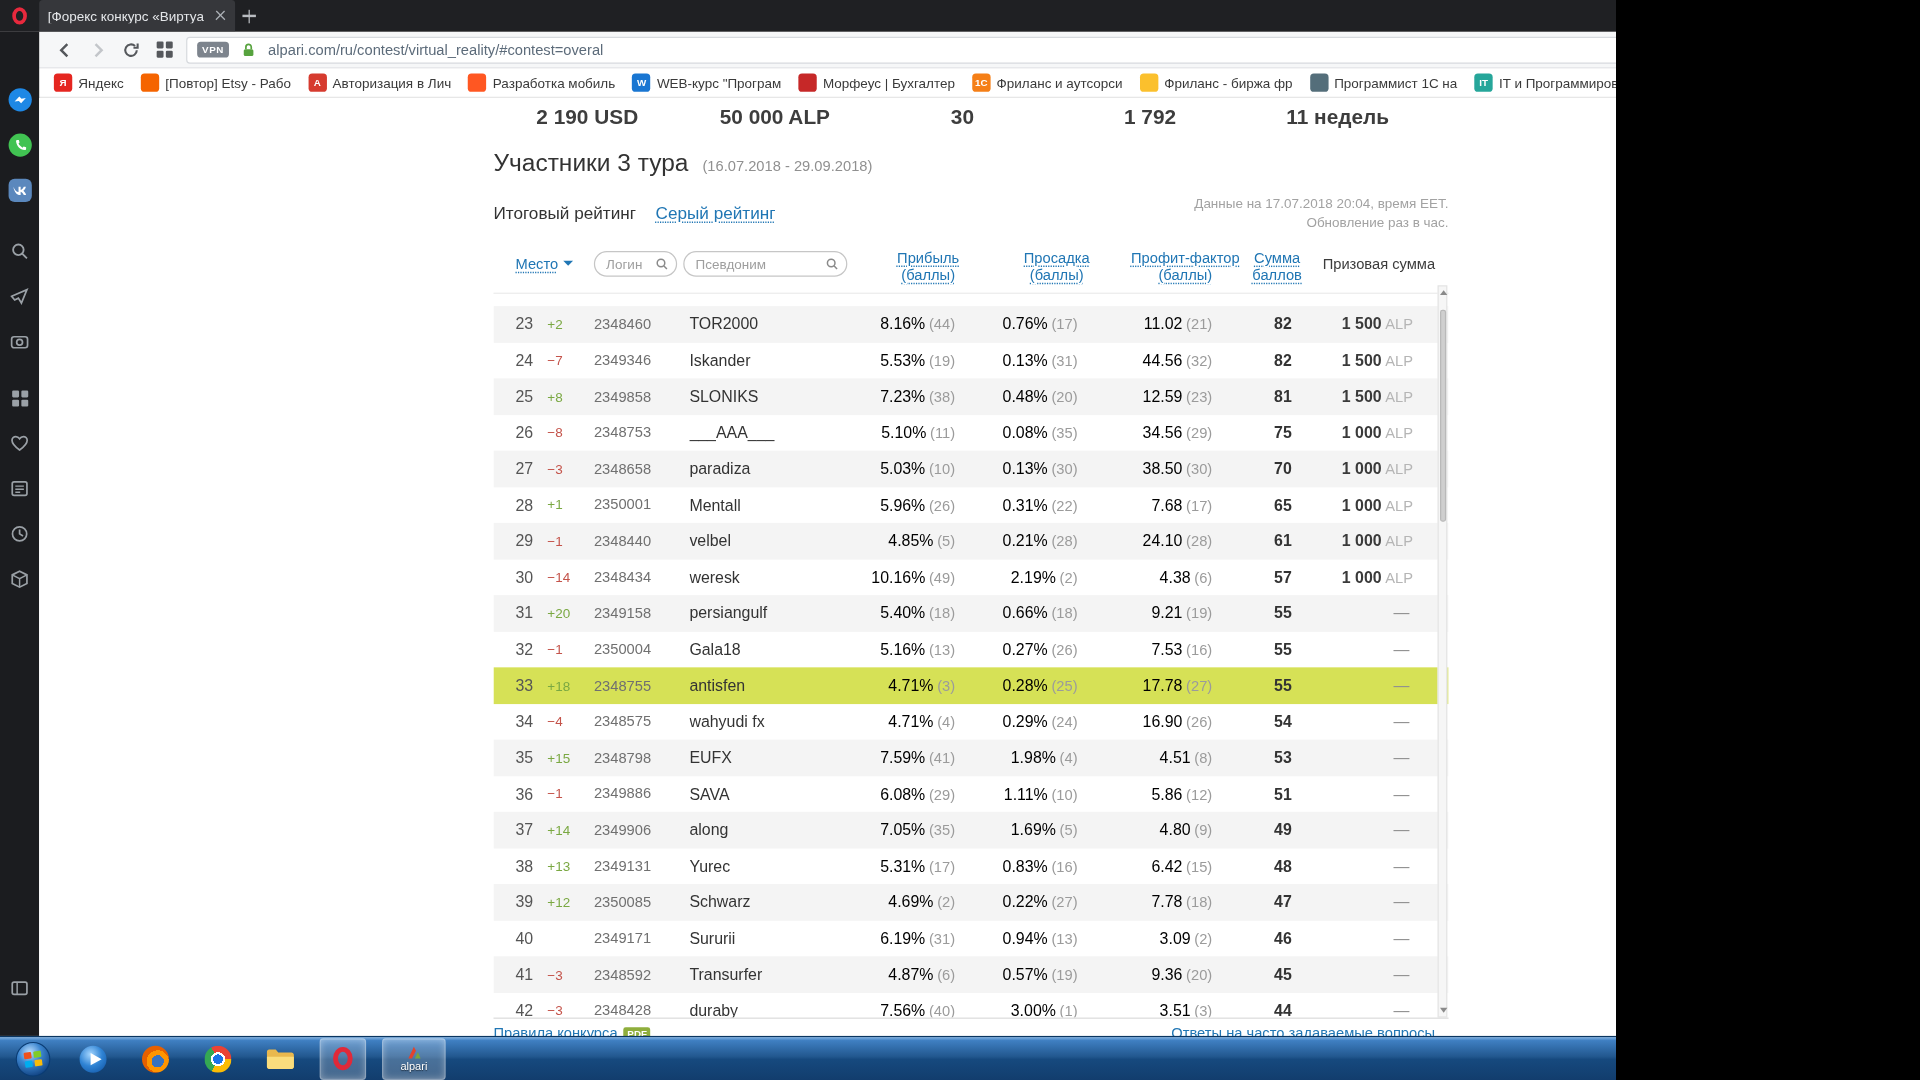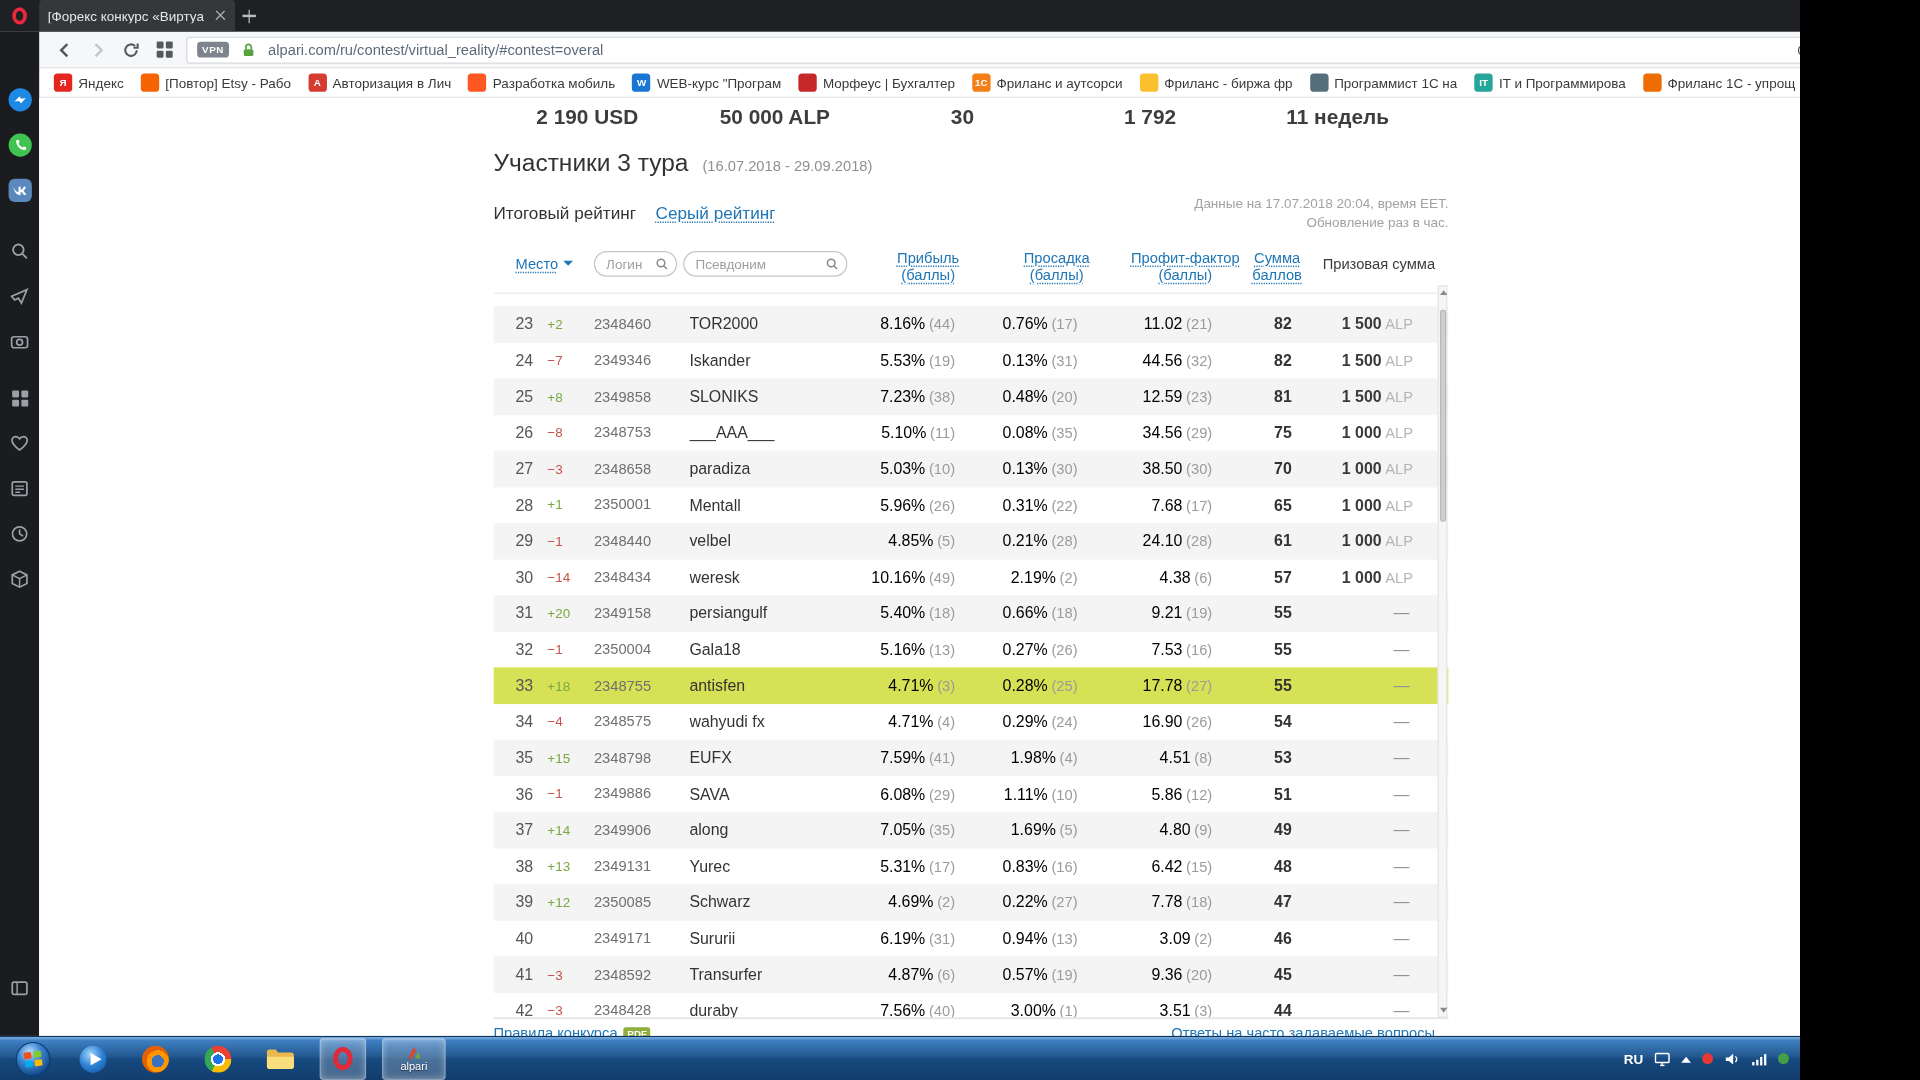--- a/index.html
+++ b/index.html
@@ -1,19 +1,19 @@
 <!DOCTYPE html>
 <html><head>
 <meta charset="utf-8">
 <title>alpari contest</title>
 <style>
   * { box-sizing: border-box; margin: 0; padding: 0; }
   html,body { width:1920px; height:1080px; overflow:hidden; background:#000;
               font-family:"Liberation Sans", sans-serif; }
-  .screen { width:1800px; height:1080px; overflow:hidden; position:relative; }
+  .screen { width:1616px; height:1080px; overflow:hidden; position:relative; }
   .viewport { width:1568px; height:882px; transform:scale(1.22449); transform-origin:0 0;
               position:relative; background:#fff; }
 
   
   .titlebar { position:absolute; left:0; top:0; width:1568px; height:26px; background:#1f2023;
               display:flex; align-items:center; }
   .o-logo { width:32px; height:26px; display:flex; align-items:center; justify-content:center; }
   .o-logo i { display:block; width:12px; height:14px; border:3.5px solid #e8293d; border-radius:50%; }
   .tab { width:160px; height:26px; background:#36373b; display:flex; align-items:center;
          padding:0 7px; gap:6px; border-radius:3px 3px 0 0; }

